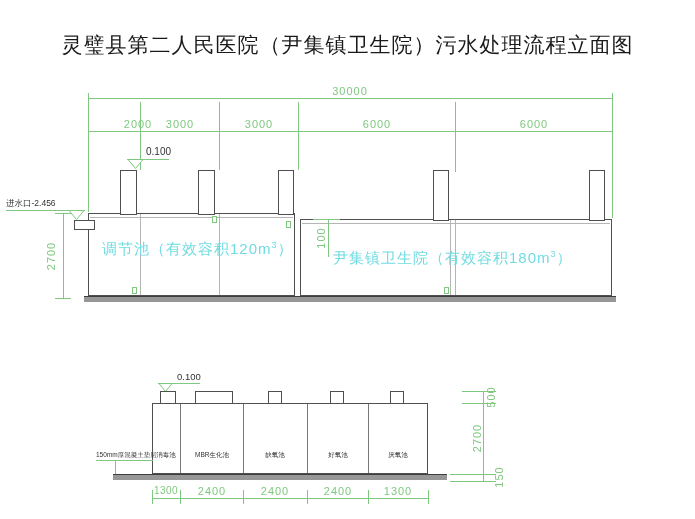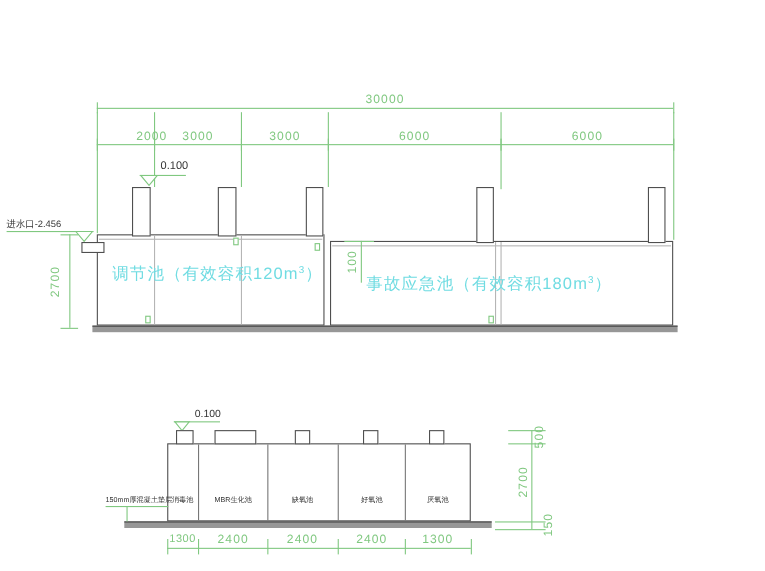--- a/index.html
+++ b/index.html
@@ -33,20 +33,21 @@
   .gsq{position:absolute;width:5px;height:7px;border:1px solid var(--dim);background:#fff;box-sizing:border-box;}
   .title{position:absolute;left:0;top:31px;width:695px;text-align:center;color:#1a1a1a;
          font-size:21px;letter-spacing:1px;font-family:"Liberation Serif",serif;white-space:nowrap;}
   svg{position:absolute;overflow:visible;}
 </style>
 </head>
 <body>
 
 <div class="canvas">
 
+  <div class="title">灵璧县第二人民医院（尹集镇卫生院）污水处理流程立面图</div>
 
   <div>
     <div class="hl" style="left:88px;top:98px;width:524px;"></div>
     <div class="vl" style="left:88px;top:93px;height:10px;"></div>
     <div class="vl" style="left:612px;top:93px;height:10px;"></div>
     <div class="dt" style="left:350px;top:86px;">30000</div>
   </div>
 
   <div>
     <div class="hl" style="left:88px;top:131px;width:524px;"></div>
@@ -123,21 +124,21 @@
 
   <div class="gsq" style="left:212px;top:216px;"></div>
   <div class="gsq" style="left:286px;top:221px;"></div>
   <div class="gsq" style="left:132px;top:287px;"></div>
   <div class="gsq" style="left:444px;top:287px;"></div>
 
   <div class="cyan" style="left:102px;top:241px;">
     <span>调节池（有效容积120m</span><sup>3</sup><span>）</span>
   </div>
   <div class="cyan" style="left:333px;top:250px;">
-    <span>事故应急池（有效容积180m</span><sup>3</sup><span>）</span>
+    <span>尹集镇卫生院（有效容积180m</span><sup>3</sup><span>）</span>
   </div>
 
   <div>
     <div class="small" style="left:177px;top:372px;font-size:9.5px;">0.100</div>
     <div class="hl" style="left:158px;top:383px;width:42px;"></div>
     <svg style="left:158px;top:383px;" width="15" height="9" viewBox="0 0 15 9">
       <polygon points="1,0.5 14,0.5 7.5,8.5" fill="#ffffff" stroke="#80c880" stroke-width="1"></polygon>
     </svg>
   </div>
 

